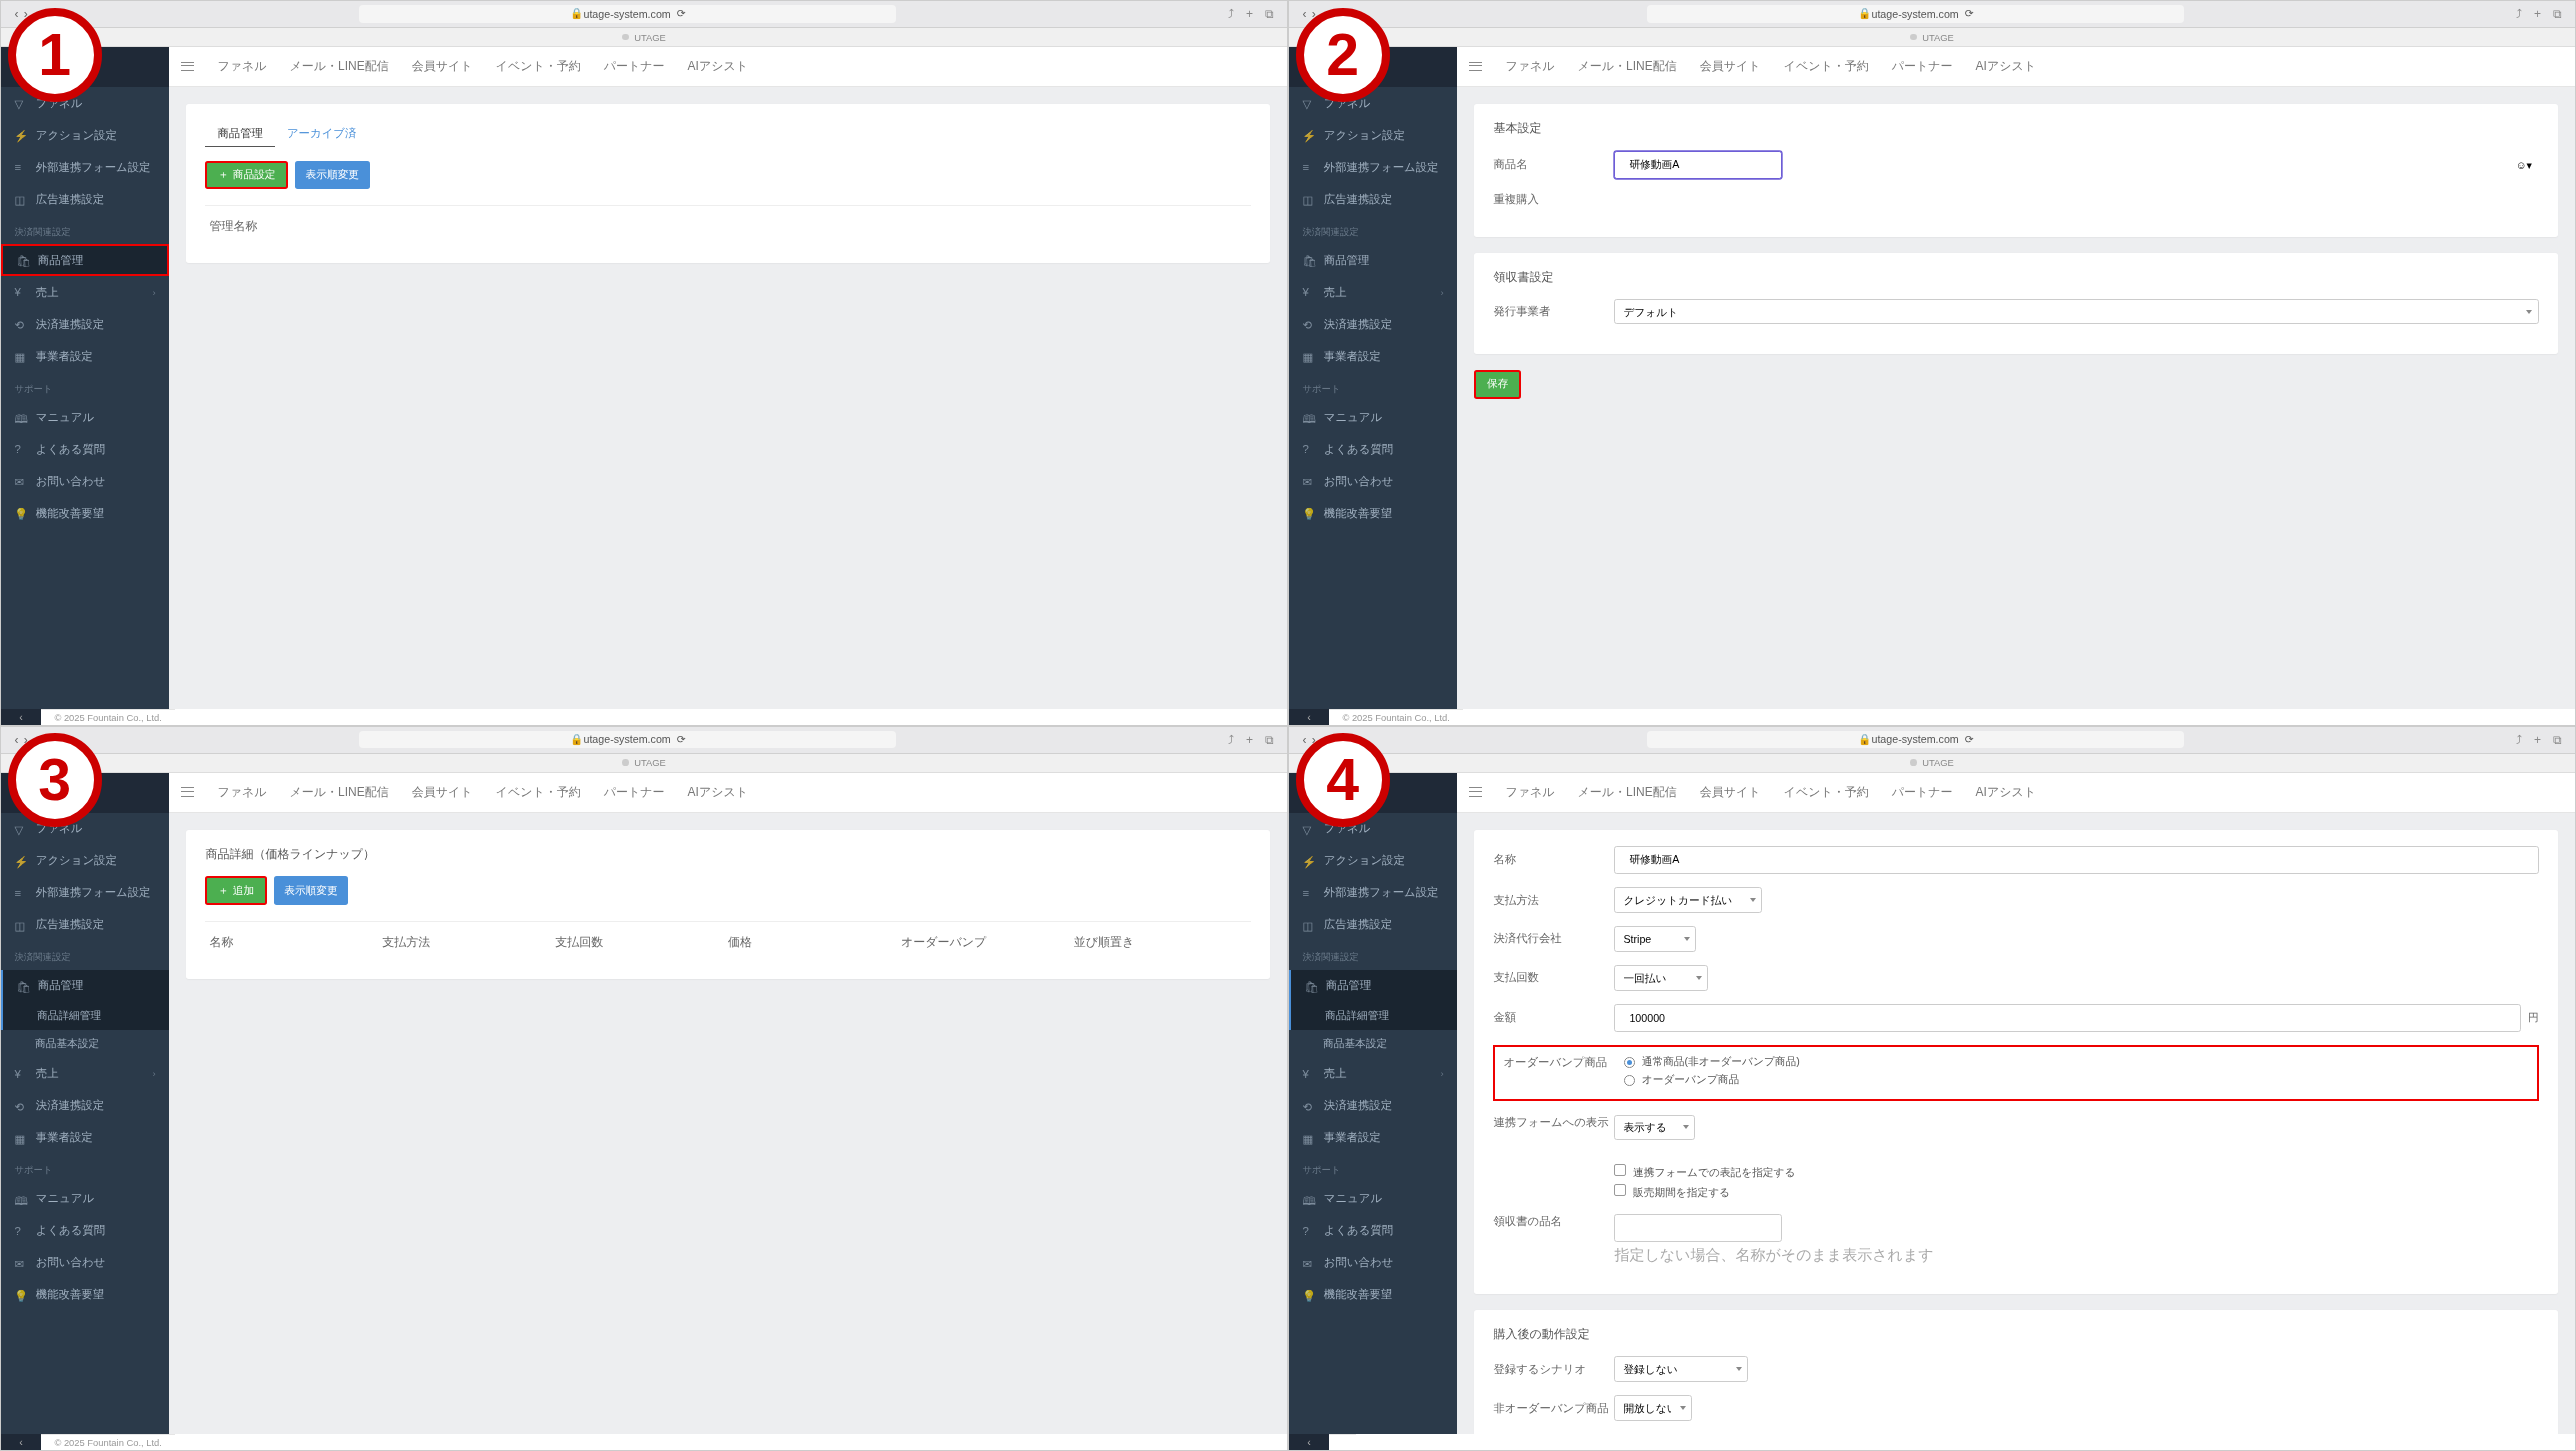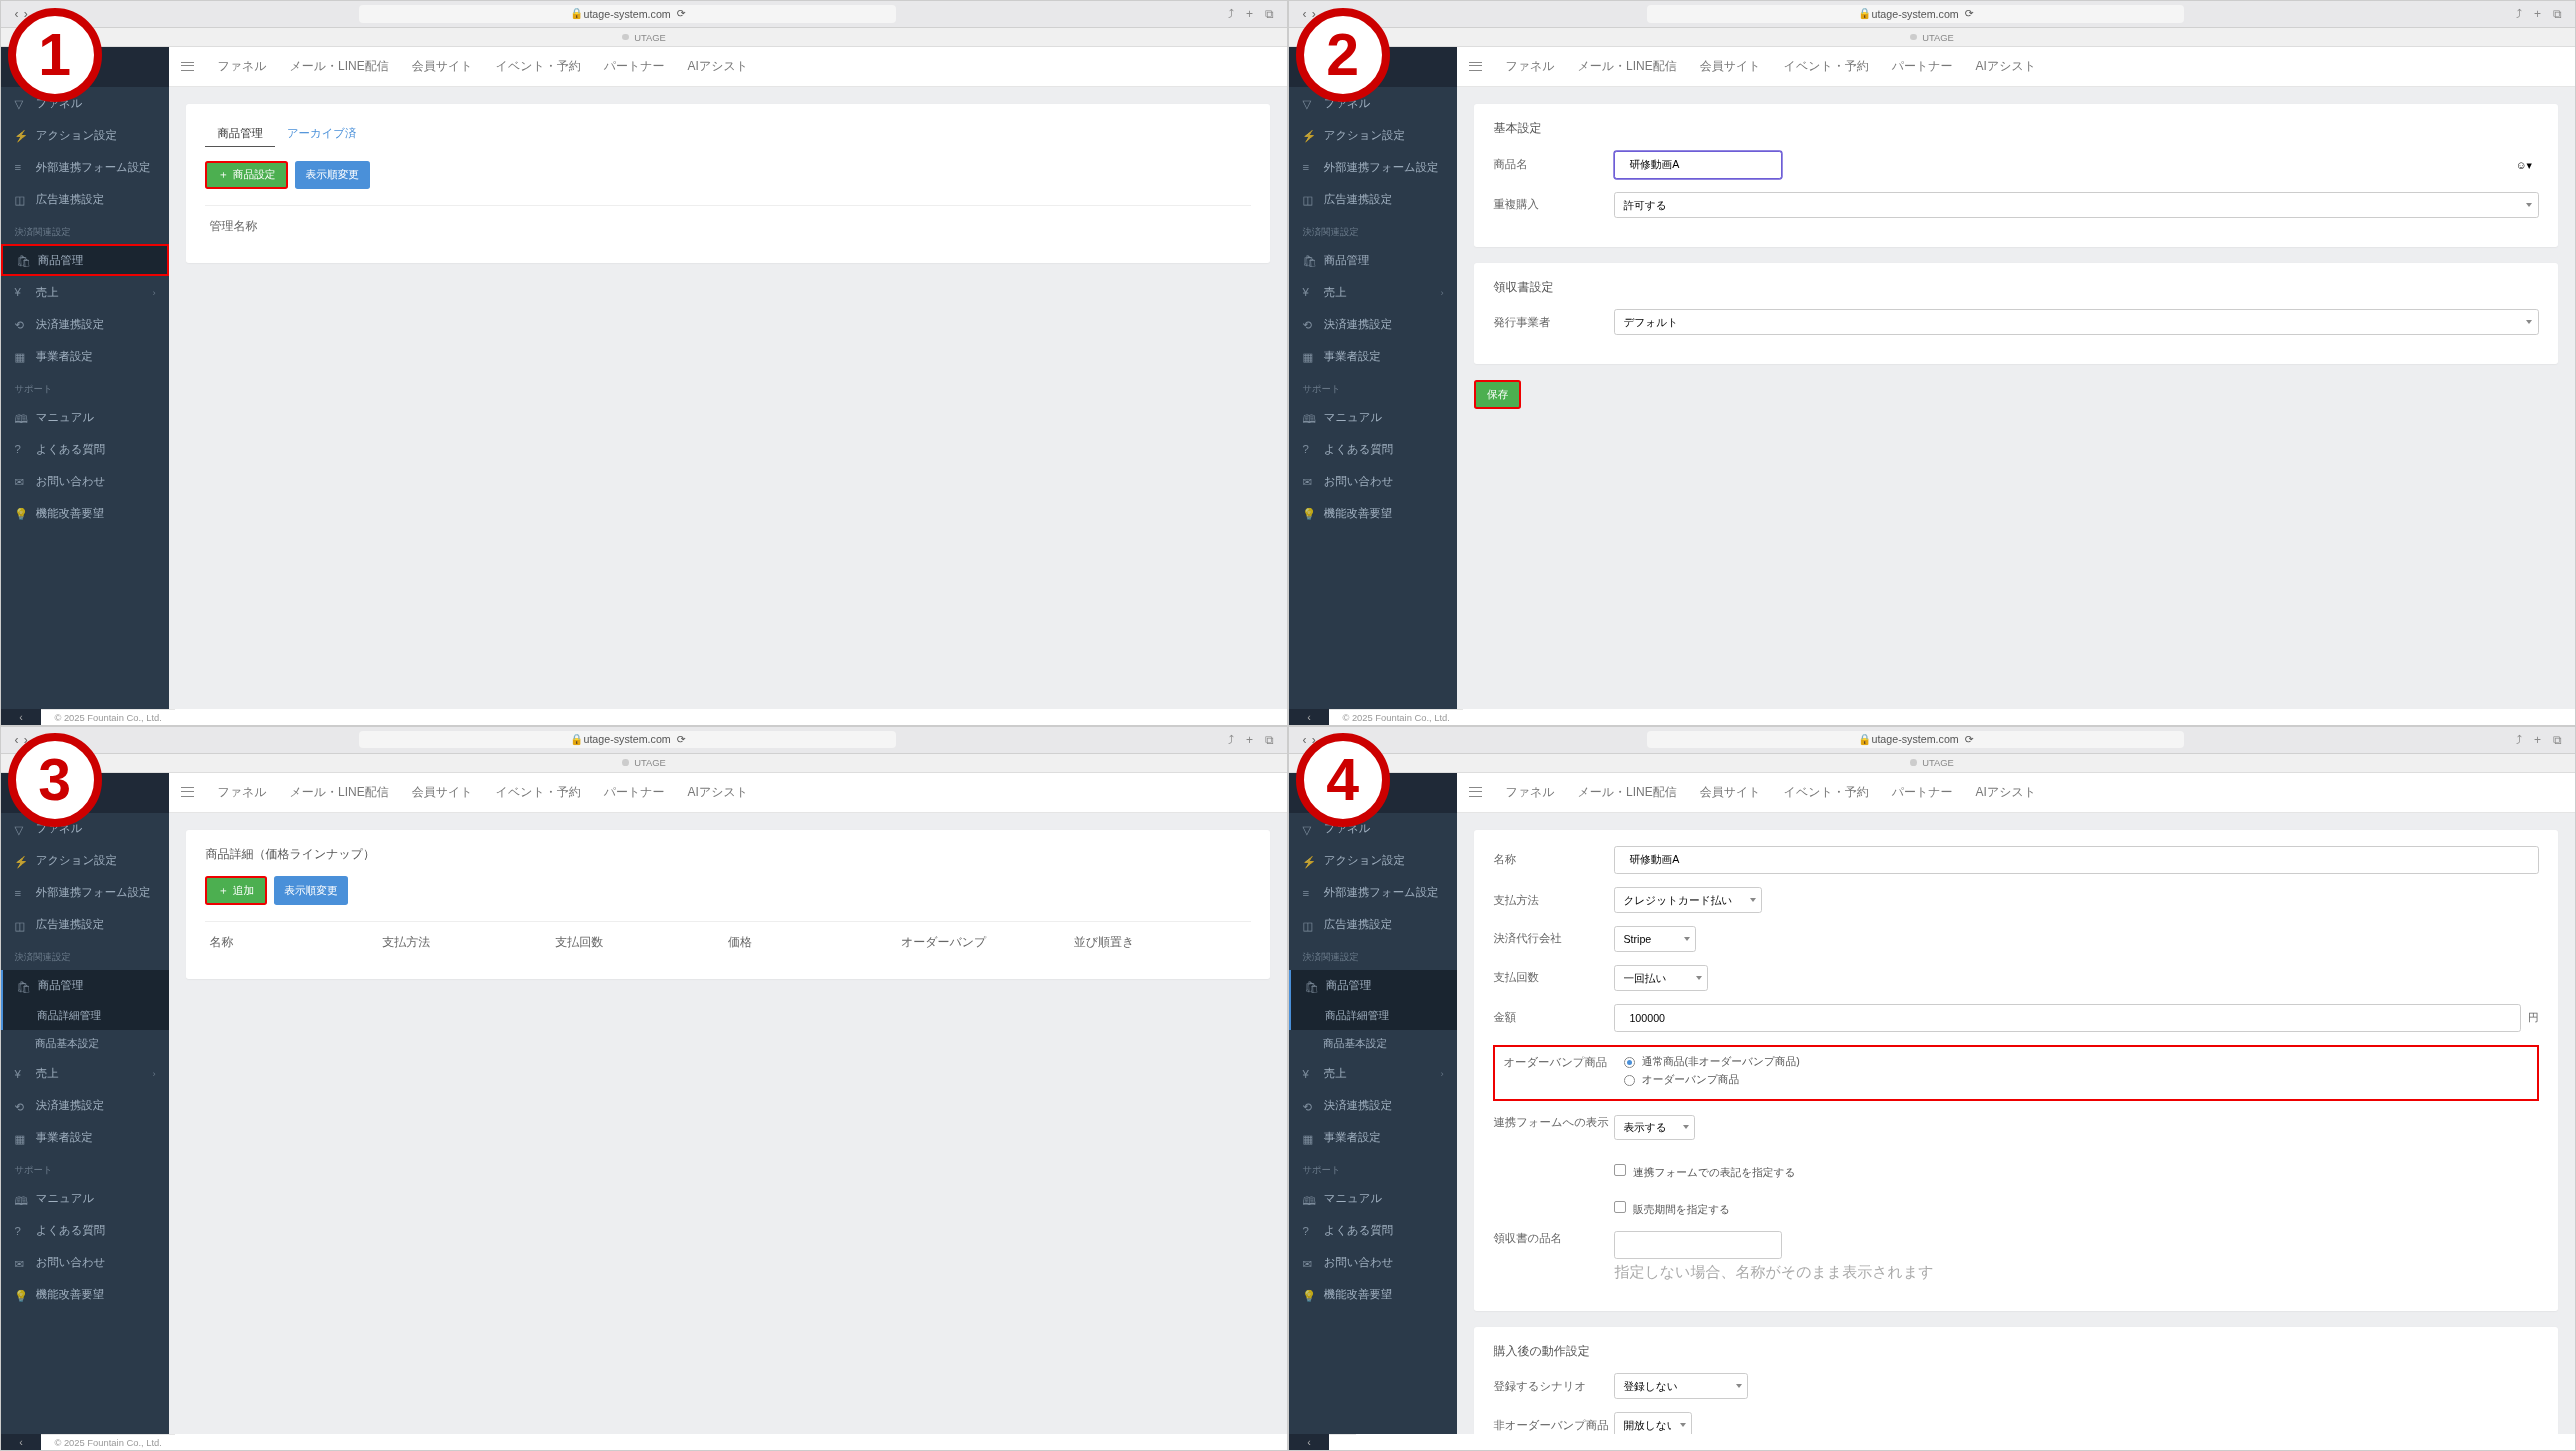--- a/index.html
+++ b/index.html
@@ -258,21 +258,20 @@
             <div class="card-title">基本設定</div>
             <div class="form-row">
               <div class="form-label">商品名</div>
               <div style="flex:1;position:relative">
                 <input class="form-input focus" value="研修動画A" style="">
                 <span class="emoji-btn">☺▾</span>
               </div>
             </div>
             <div class="form-row">
               <div class="form-label">重複購入</div>
-              <div class="sel-wrap" style="flex:1"><select class="form-select" style="width:100%"><option>許可する</option></select></div>
             </div>
           </div>
           <div class="card">
             <div class="card-title">領収書設定</div>
             <div class="form-row">
               <div class="form-label">発行事業者</div>
               <div class="sel-wrap" style="flex:1"><select class="form-select" style="width:100%"><option>デフォルト</option></select></div>
             </div>
           </div>
           <span class="btn btn-green redbox">保存</span>
@@ -518,21 +517,21 @@
                     <span class="radio-dot"></span>
                     <span>オーダーバンプ商品</span>
                   </div>
               </div>
             </div>
             <div class="form-row" style="align-items:flex-start">
               <div class="form-label">連携フォームへの表示</div>
               <div>
                 <div class="sel-wrap"><select class="form-select" style="width:81px"><option>表示する</option></select></div>
                 <div style="margin-top:24px"><label><span class="checkbox"></span><span style="font-size:10.7px;color:#555">連携フォームでの表記を指定する</span></label></div>
-                <div style="margin-top:21px"><label><span class="checkbox"></span><span style="font-size:10.7px;color:#555">販売期間を指定する</span></label></div>
+                <div style="margin-top:4px"><label><span class="checkbox"></span><span style="font-size:10.7px;color:#555">販売期間を指定する</span></label></div>
               </div>
             </div>
             <div class="form-row" style="align-items:flex-start">
               <div class="form-label">領収書の品名</div>
               <div style="flex:1"><input class="form-input" style=""><div class="hint">指定しない場合、名称がそのまま表示されます</div></div>
             </div>
           </div>
           <div class="card">
             <div class="card-title">購入後の動作設定</div>
             <div class="form-row">

